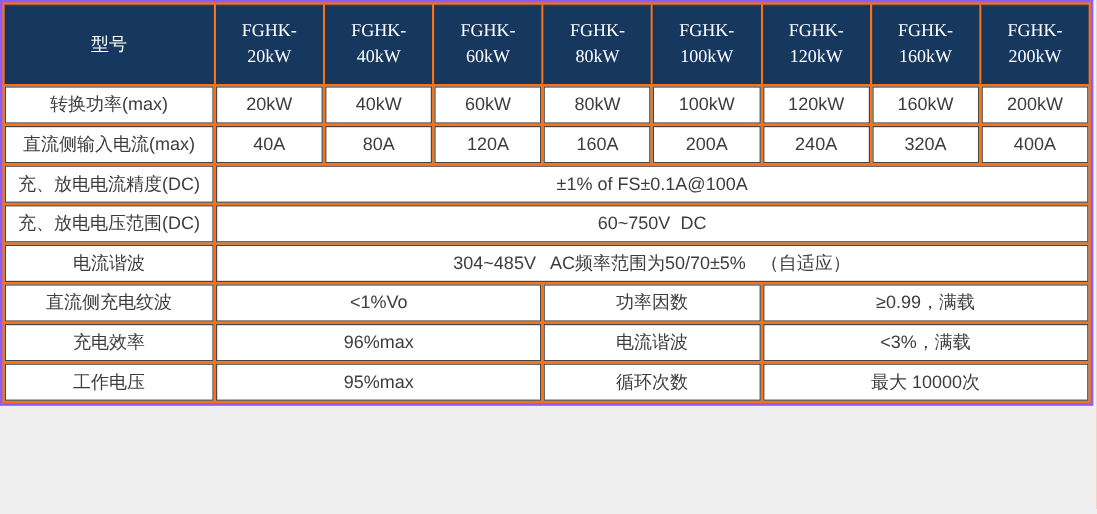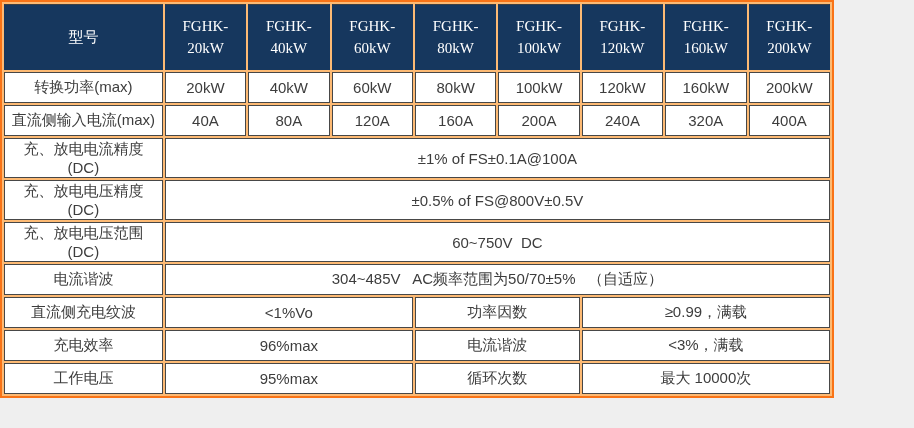--- a/index.html
+++ b/index.html
@@ -2,26 +2,26 @@
 <html><head>
 <meta charset="utf-8">
 <style>
   html,body { margin:0; padding:0; }
   body {
     width:914px; height:428px;
     background:#efefef;
     font-family:"Liberation Sans","DejaVu Sans",sans-serif;
   }
   .spec-table {
-    width:834px;
+    width:911px;
     table-layout:fixed;
     border-collapse:separate;
     border-spacing:2px;
-    background:#fdba74;           
-    border:2px solid #f97316;     
+    background:#f97316;           
+    border:2px solid #8b5cf6;     
     box-sizing:border-box;
   }
   .spec-table td {
     box-sizing:border-box;
     border:1px solid #474747;
     text-align:center;
     vertical-align:middle;
     color:#3d3d3d;
     font-size:15px;
     padding:1px 3px;
@@ -116,24 +116,20 @@
       <td>240A</td>
       <td>320A</td>
       <td>400A</td>
     </tr>
 
     <tr>
       <td>充、放电电流精度(DC)</td>
       <td colspan="8" class="pre">±1% of FS±0.1A@100A</td>
     </tr>
     <tr>
-      <td>充、放电电压精度(DC)</td>
-      <td colspan="8" class="pre">±0.5% of FS@800V±0.5V</td>
-    </tr>
-    <tr>
       <td>充、放电电压范围(DC)</td>
       <td colspan="8" class="pre">60~750V  DC</td>
     </tr>
     <tr>
       <td>电流谐波</td>
       <td colspan="8" class="pre">304~485V   AC频率范围为50/70±5%   （自适应）</td>
     </tr>
 
     <tr>
       <td>直流侧充电纹波</td>

